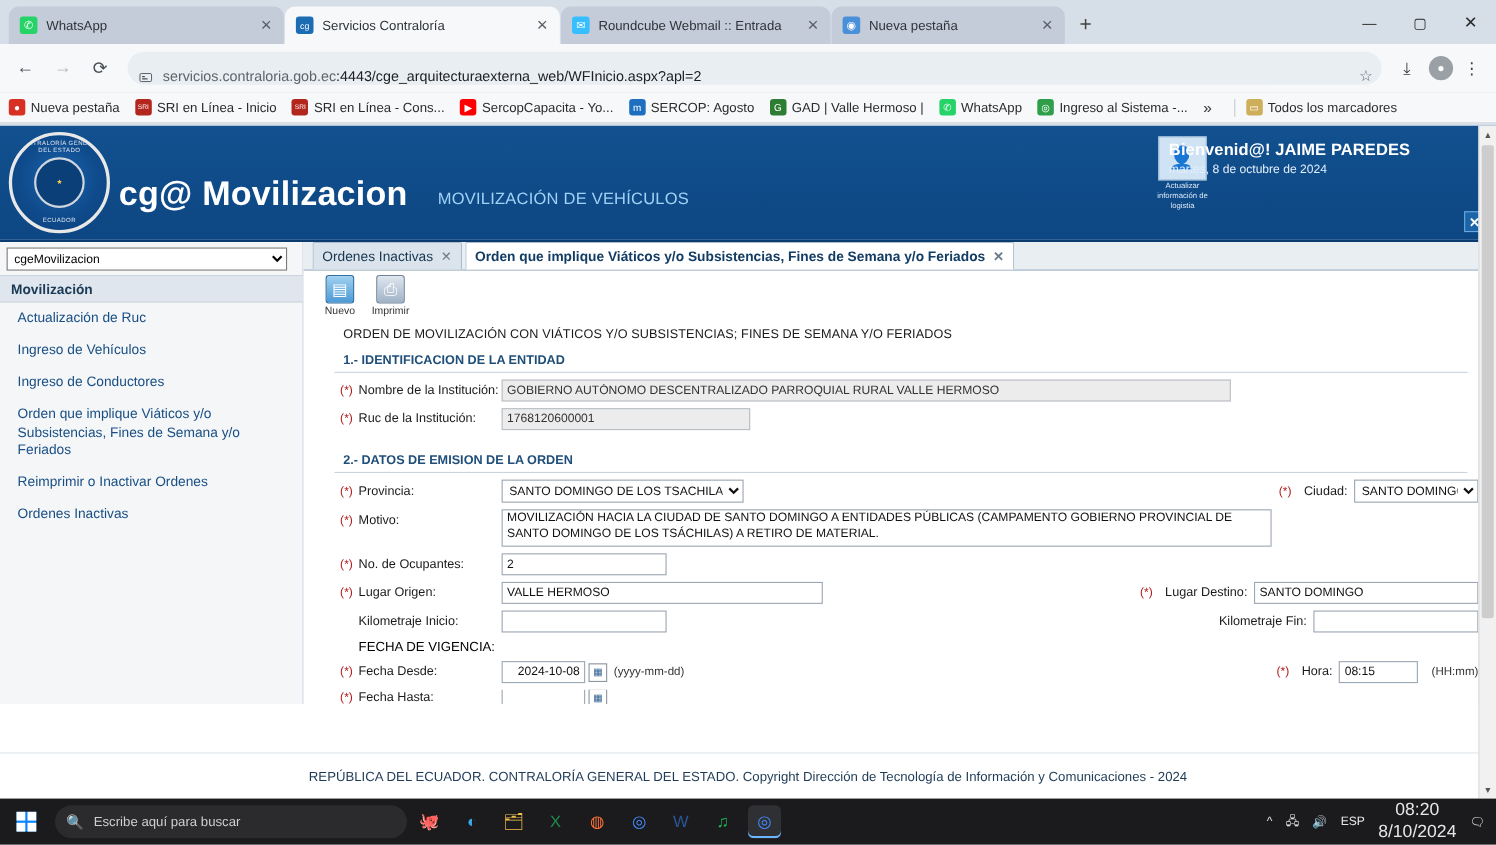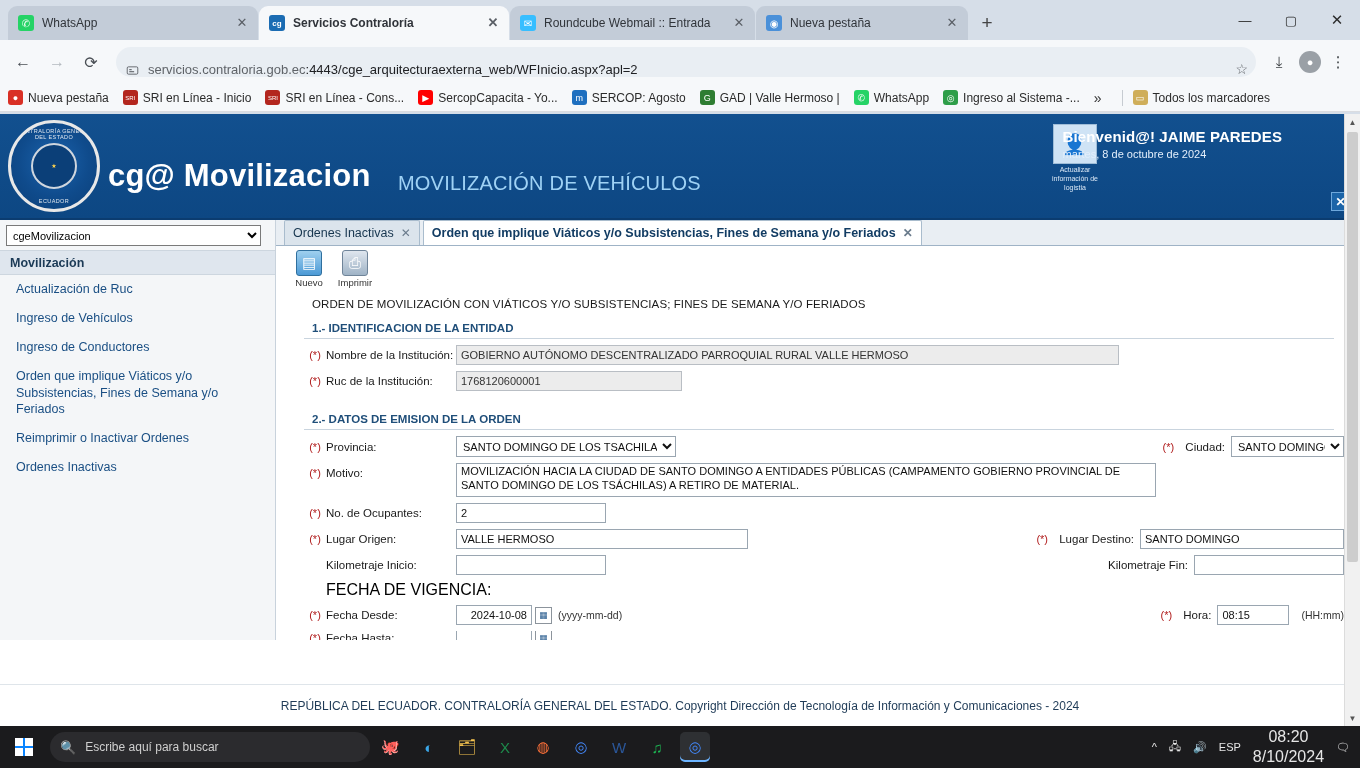--- a/index.html
+++ b/index.html
@@ -27,21 +27,21 @@
   .tab .favicon {
     width:16px; height:16px; border-radius:3px; margin-right:8px; flex:0 0 16px;
     display:flex; align-items:center; justify-content:center; font-size:10px; color:#fff;
   }
   .tab .tab-title {
     flex:1 1 auto; white-space:nowrap; overflow:hidden; text-overflow:ellipsis;
   }
   .tab .tab-close { width:16px; height:16px; line-height:15px; text-align:center;
     font-size:13px; color:#5a5f66; margin-left:6px; flex:0 0 16px; }
   .tab-w1 { width:255px; }
-  .tab-w2 { width:276px;font-weight:bold; }
+  .tab-w2 { width:276px; }
   .tab-w3 { width:245px; }
   .tab-w4 { width:212px; }
   .newtab { width:28px; height:28px; margin:0 0 3px 4px; font-size:19px; color:#444;
     display:flex; align-items:center; justify-content:center; }
   .winbtns { position:absolute; right:0; top:0; height:40px; display:flex; align-items:center; }
   .winbtn { width:46px; height:40px; display:flex; align-items:center; justify-content:center;
     font-size:13px; color:#2b2b2b; }
   .winbtn.close { font-size:15px; }
 
   .toolbar { height:44px; background:#f6f8fa; display:flex; align-items:center; padding:0 8px; }
@@ -80,21 +80,21 @@
     border:3px solid #e8e8e8; display:flex; align-items:center; justify-content:center;
     color:#fff; font-size:7px; text-align:center; line-height:1.1; overflow:hidden;
   }
   .logo .inner {
     width:46px; height:46px; border-radius:50%; background:#0b3f78; border:2px solid #cfd6de;
     display:flex; align-items:center; justify-content:center; font-size:6px; color:#ffd34d;
   }
   .logo .ring-text { position:absolute; top:5px; left:0; right:0; font-size:5.5px; letter-spacing:.4px; color:#dfe6ee; }
   .logo .ring-text.bot { top:auto; bottom:5px; }
   .brand { position:absolute; left:108px; top:44px; color:#fff; font-size:31px; font-weight:bold; letter-spacing:.2px; }
-  .brand-sub { position:absolute; left:398px; top:58px; color:#9fd2f5; font-size:20px; letter-spacing:.2px; }
+  .brand-sub { position:absolute; left:398px; top:58px; color:#9fd2f5; font-size:15px; letter-spacing:.2px; }
 
   .welcome { position:absolute; right:78px; top:14px; text-align:left; color:#fff; }
   .welcome .w1 { font-size:15px; font-weight:bold; letter-spacing:.1px; }
   .welcome .w2 { font-size:11px; margin-top:3px; color:#e2eefb; }
   .user-card {
     position:absolute; right:258px; top:10px; width:54px; text-align:center; color:#dbe8f6; font-size:7px; line-height:1.25;
   }
   .user-card .photo {
     width:44px; height:40px; margin:0 auto 2px; background:#cfe3f5; border:1px solid #9fbdd8;
     display:flex; align-items:center; justify-content:center; font-size:20px; color:#4b7fae;
@@ -158,21 +158,21 @@
   input.ro { background:#ececec; color:#333; border:1px solid #b9bec4; }
   textarea.txt { height:34px; resize:none; line-height:1.25; overflow:hidden; }
   select.sel { height:21px; padding:1px 2px; }
   .inline-lbl { margin-left:auto; display:flex; align-items:center; gap:6px; }
   .small-note { font-size:10.5px; color:#333; margin-left:6px; }
   .datewrap { display:flex; align-items:center; }
   .calico {
     width:17px; height:17px; margin-left:3px; border:1px solid #8c949c; background:#fff;
     display:flex; align-items:center; justify-content:center; font-size:9px; color:#2a5d8f;
   }
-  .fecha-vig { font-size:16px; padding-left:22px; margin:2px 0 6px; }
+  .fecha-vig { font-size:12px; padding-left:22px; margin:2px 0 6px; }
   .cut-row { overflow:hidden; height:14px; }
 
   .watermark { position:absolute; right:40px; bottom:16px; text-align:left; color:#b9c3cc;
     font-size:14px; line-height:1.35; pointer-events:none; }
   .watermark .w2 { font-size:12px; }
 
   .footer {
     position:absolute; left:0; right:0; bottom:0; height:42px; background:#fff;
     display:flex; align-items:center; justify-content:center; font-size:12px; color:#1f3b57;
     border-top:1px solid #dfe5ea;

